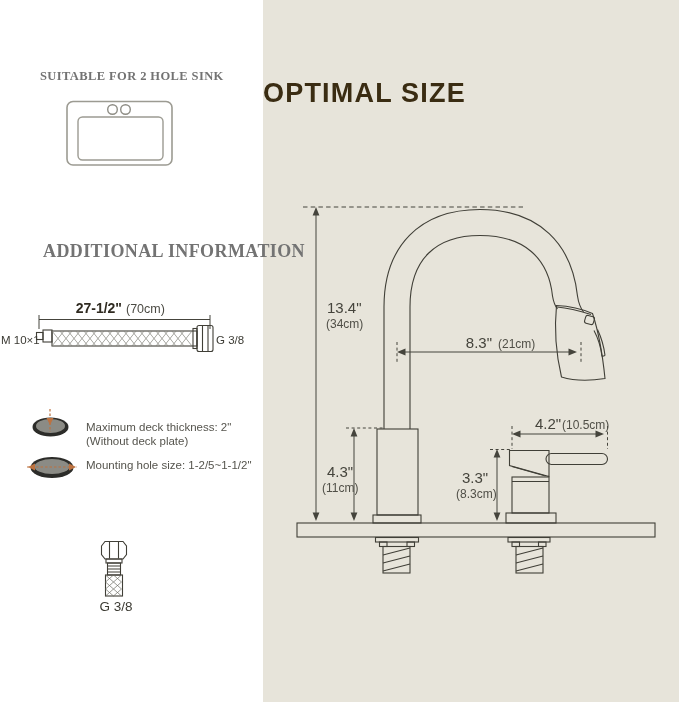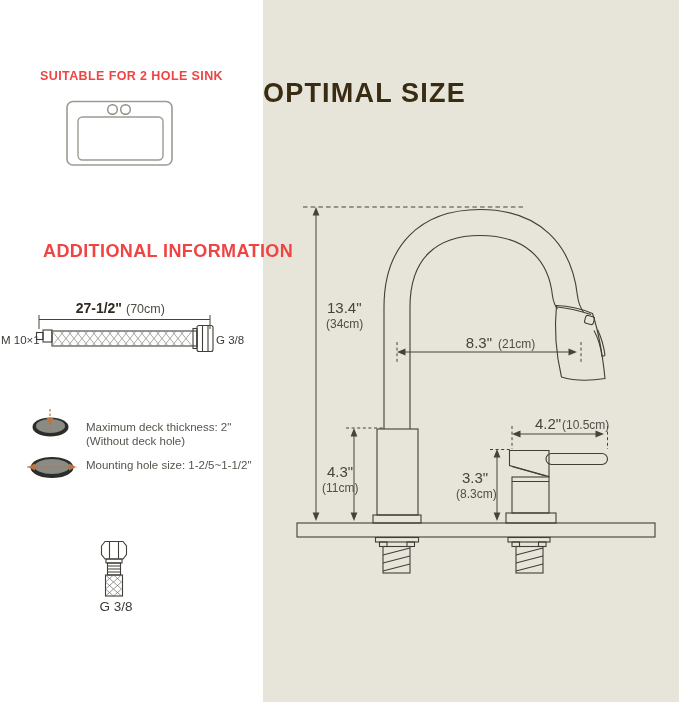--- a/index.html
+++ b/index.html
@@ -1,20 +1,20 @@
 <!DOCTYPE html>
 <html><head>
 <meta charset="utf-8">
 <style>
   * { margin:0; padding:0; box-sizing:border-box; }
   body { font-family:"Liberation Sans", sans-serif; background:#fff; }
   #canvas { position:relative; width:679px; height:702px; background:#ffffff; overflow:hidden; }
   .right-bg { position:absolute; left:263px; top:0; width:416px; height:702px; background:#e7e4da; }
   .abs { position:absolute; }
-  .heading { font-size:12.5px; font-weight:700; color:#ef4444; letter-spacing:.4px; }
+  .heading { font-size:12.5px; font-weight:700; color:#737373; letter-spacing:.4px;font-family:Liberation Serif, serif; }
   .page-title { left:263px; top:78px; width:416px; text-align:left;
                 font-size:27px; font-weight:700; color:#3a2c12; letter-spacing:1.2px; }
   .note-text { font-size:11.5px; color:#55544d; line-height:13.5px; }
   .conn-label { left:88px; top:599px; width:56px; text-align:center; font-size:13.5px; color:#3c3b33; }
   svg { display:block; }
   svg text { font-family:"Liberation Sans", sans-serif; }
   .dim-val { font-size:15px; fill:#45443c; }
   .dim-cm  { font-size:12px; fill:#504f47; }
   .hose-val { font-size:14px; font-weight:700; fill:#2f2a20; }
   .hose-cm  { font-size:12.5px; fill:#4c4b44; }
@@ -60,21 +60,21 @@
   </svg>
 
   <svg class="abs" style="left:28px; top:408px;" width="45" height="34" viewBox="0 0 45 34">
     <ellipse cx="22.5" cy="19" rx="18" ry="9.5" fill="#2c2c29"></ellipse>
     <ellipse cx="22.5" cy="18" rx="14.5" ry="7" fill="#8b8b85"></ellipse>
     <path d="M22 1 V24" stroke="#bd7240" stroke-width="1.2" stroke-dasharray="2.5 2" fill="none"></path>
     <path d="M22 17 l-3.5 -7 h7 Z" fill="#bd7240"></path>
   </svg>
   <div class="abs note-text" style="left:86px; top:421px;">
     <div>Maximum deck thickness: 2"</div>
-    <div>(Without deck hole)</div>
+    <div>(Without deck plate)</div>
   </div>
 
   <svg class="abs" style="left:24px; top:452px;" width="56" height="32" viewBox="0 0 56 32">
     <ellipse cx="28" cy="15.5" rx="21.5" ry="10.5" fill="#2c2c29"></ellipse>
     <ellipse cx="28" cy="14.5" rx="17.5" ry="7.5" fill="#8b8b85"></ellipse>
     <path d="M3 15 H53" stroke="#bd7240" stroke-width="1.2" stroke-dasharray="2.5 2" fill="none"></path>
     <path d="M4 15 l7 -3.4 v6.8 Z" fill="#bd7240"></path>
     <path d="M52 15 l-7 -3.4 v6.8 Z" fill="#bd7240"></path>
   </svg>
   <div class="abs note-text" style="left:86px; top:459px;">Mounting hole size: 1-2/5~1-1/2"</div>

